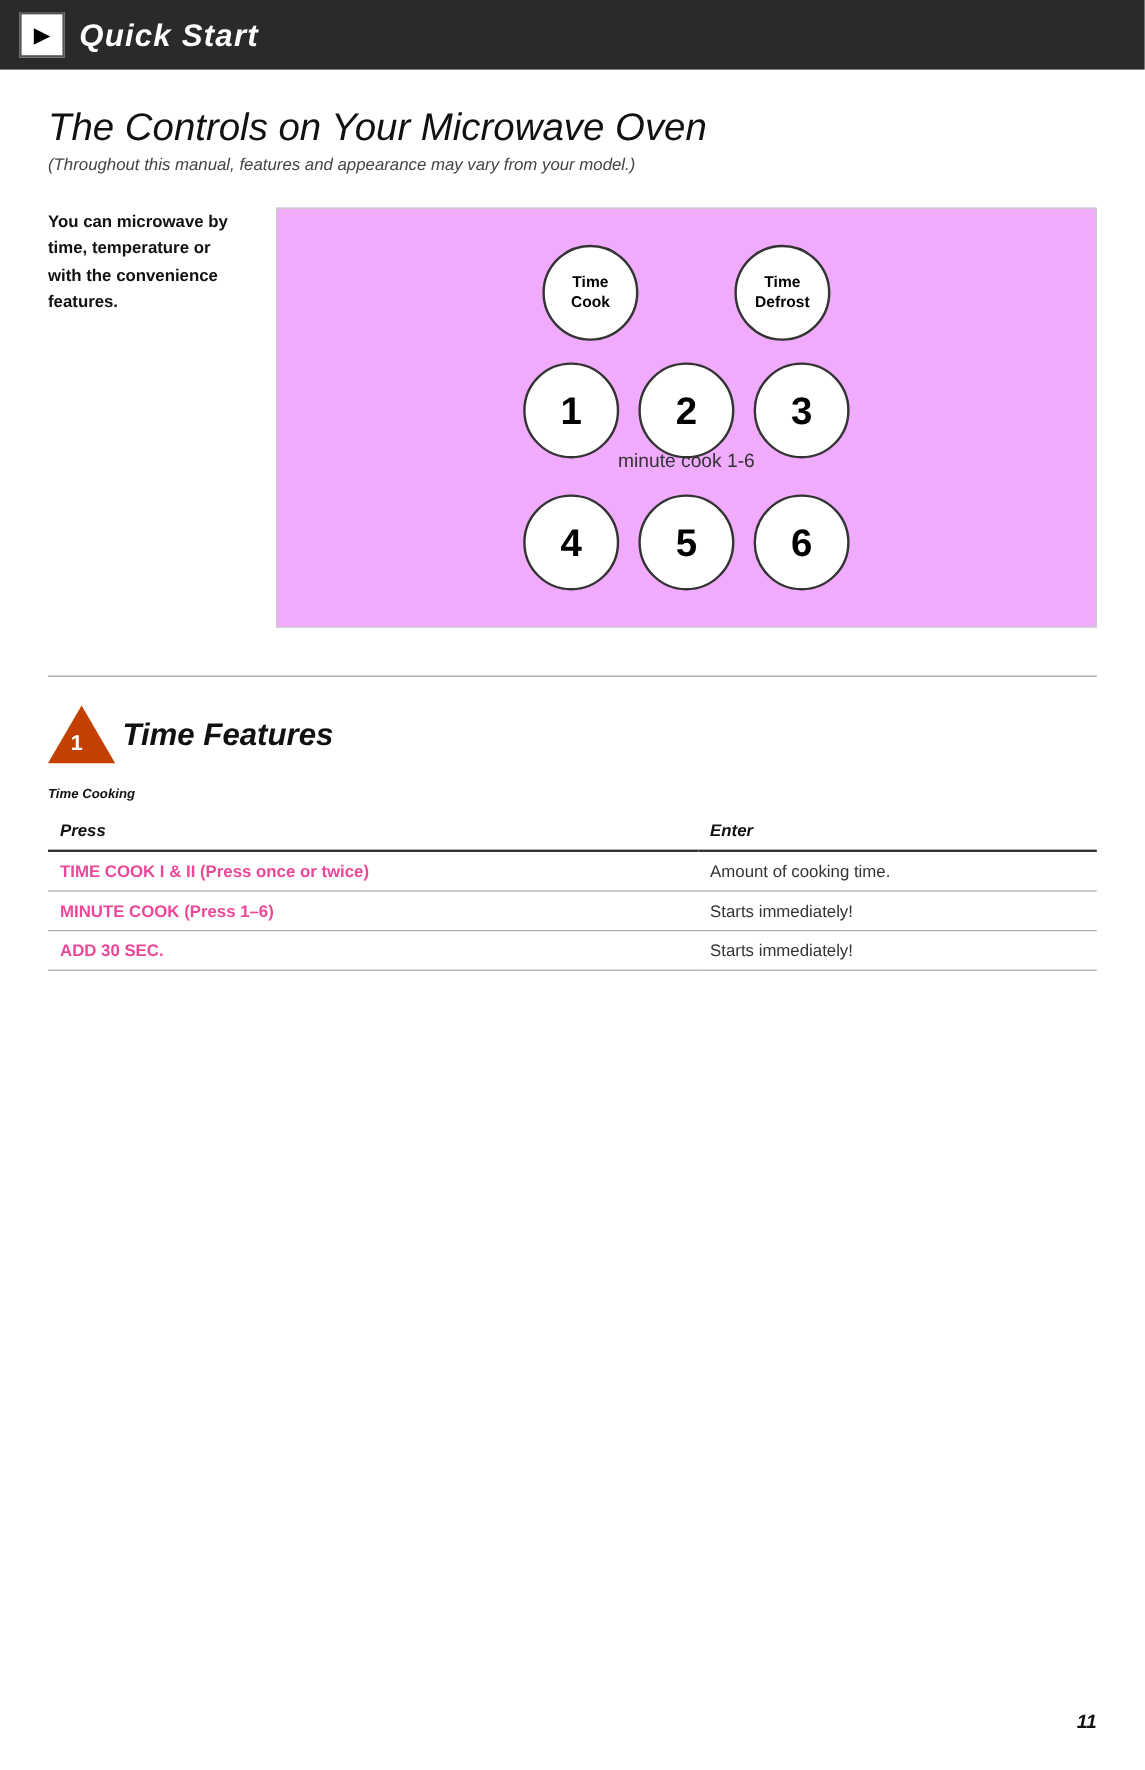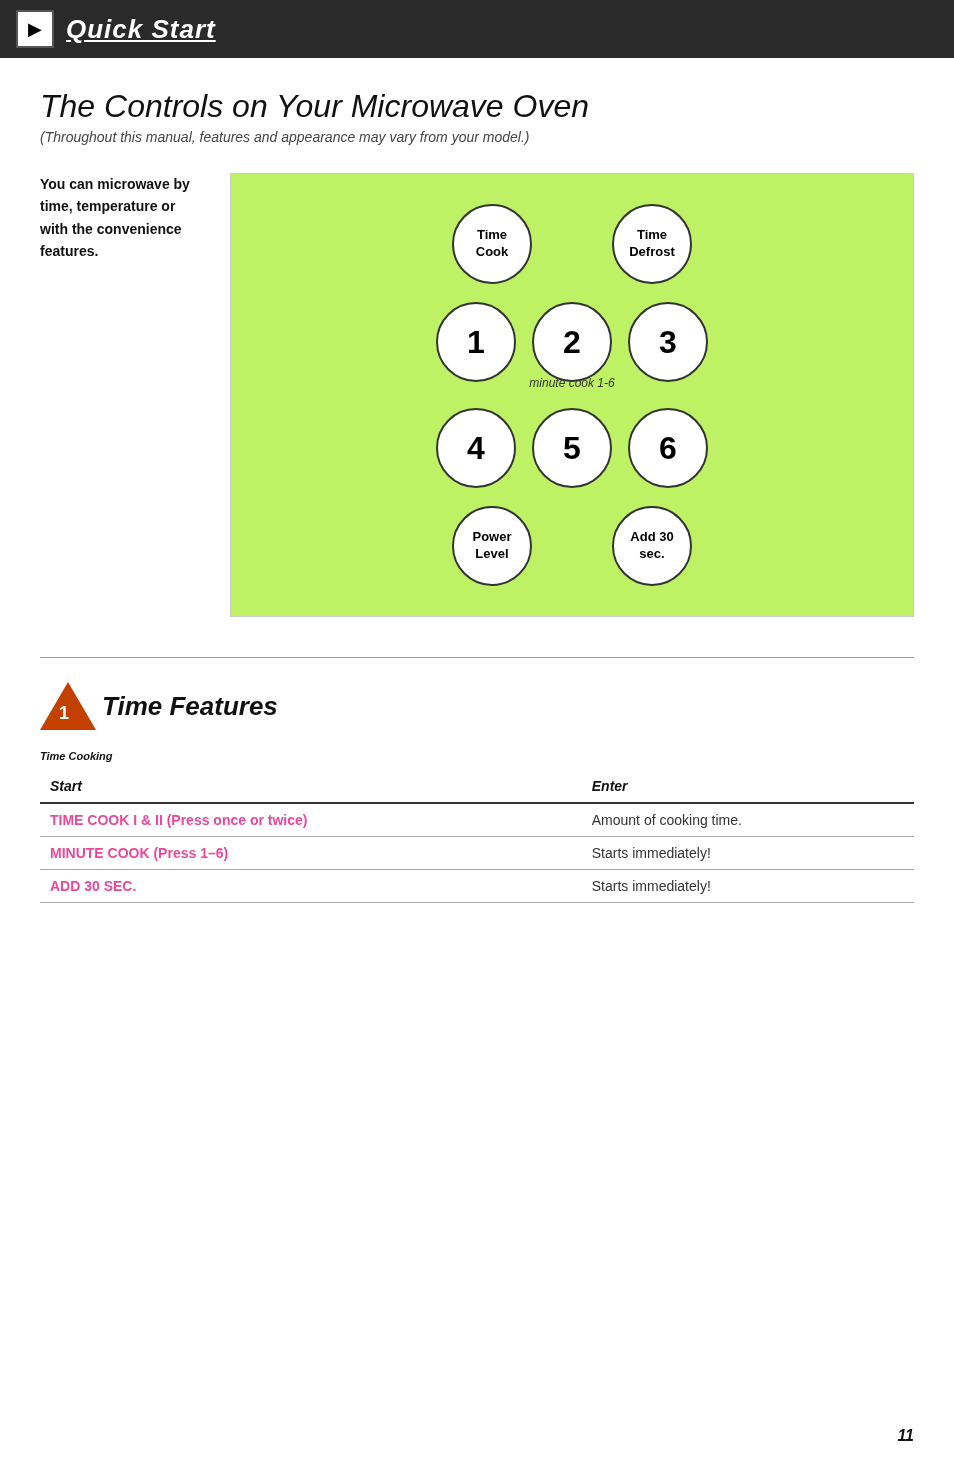--- a/index.html
+++ b/index.html
@@ -28,21 +28,20 @@
       align-items: center;
       justify-content: center;
       font-size: 20px;
     }
     .header-title {
       color: #fff;
       font-size: 26px;
       font-style: italic;
       font-weight: bold;
       letter-spacing: 1px;
-      text-decoration: underline;
     }
 
     
     .main-content {
       padding: 30px 40px;
     }
 
     
     .page-title {
       font-size: 32px;
@@ -69,21 +68,21 @@
       flex-shrink: 0;
     }
     .controls-description p {
       font-size: 14px;
       font-weight: bold;
       line-height: 1.6;
       color: #111;
     }
     .controls-panel {
       flex: 1;
-      background: #bef264;
+      background: #f0abfc;
       border: 1px solid #ccc;
       padding: 30px 20px;
       display: flex;
       flex-direction: column;
       align-items: center;
       gap: 18px;
     }
 
     
     .btn-row {
@@ -113,24 +112,23 @@
     }
     .ctrl-btn.rect-btn {
       border-radius: 40px;
       width: 80px;
       height: 80px;
       font-size: 13px;
       font-weight: bold;
       text-align: center;
     }
     .minute-cook-label {
-      font-size: 12px;
+      font-size: 16px;
       color: #333;
       margin-top: -10px;
-      font-style: italic;
     }
 
     
     .top-btn-row {
       display: flex;
       gap: 80px;
       justify-content: center;
       width: 100%;
     }
 
@@ -263,43 +261,39 @@
         </div>
         <div class="minute-cook-label">minute cook 1-6</div>
       </div>
 
       <div class="btn-row">
         <div class="ctrl-btn large-num">4</div>
         <div class="ctrl-btn large-num">5</div>
         <div class="ctrl-btn large-num">6</div>
       </div>
 
-      <div class="top-btn-row">
-        <div class="ctrl-btn rect-btn" style="font-size:13px; font-weight:bold; text-align:center; line-height:1.3;">Power<br>Level</div>
-        <div class="ctrl-btn rect-btn" style="font-size:13px; font-weight:bold; text-align:center; line-height:1.3;">Add 30<br>sec.</div>
-      </div>
     </div>
   </div>
 
   <hr class="divider-line">
 
   <div class="section-heading">
     <div class="section-number-badge-wrapper">
       <div class="triangle-bg"></div>
       <span class="triangle-number">1</span>
     </div>
     <span class="section-heading-title">Time Features</span>
   </div>
 
   <p class="subsection-title">Time Cooking</p>
 
   <table class="features-table">
     <thead>
       <tr>
-        <th>Start</th>
+        <th>Press</th>
         <th>Enter</th>
       </tr>
     </thead>
     <tbody id="table-body">
     <tr>
           <td>TIME COOK I &amp; II (Press once or twice)</td>
           <td>Amount of cooking time.</td>
         </tr>
         <tr>
           <td>MINUTE COOK (Press 1–6)</td>

